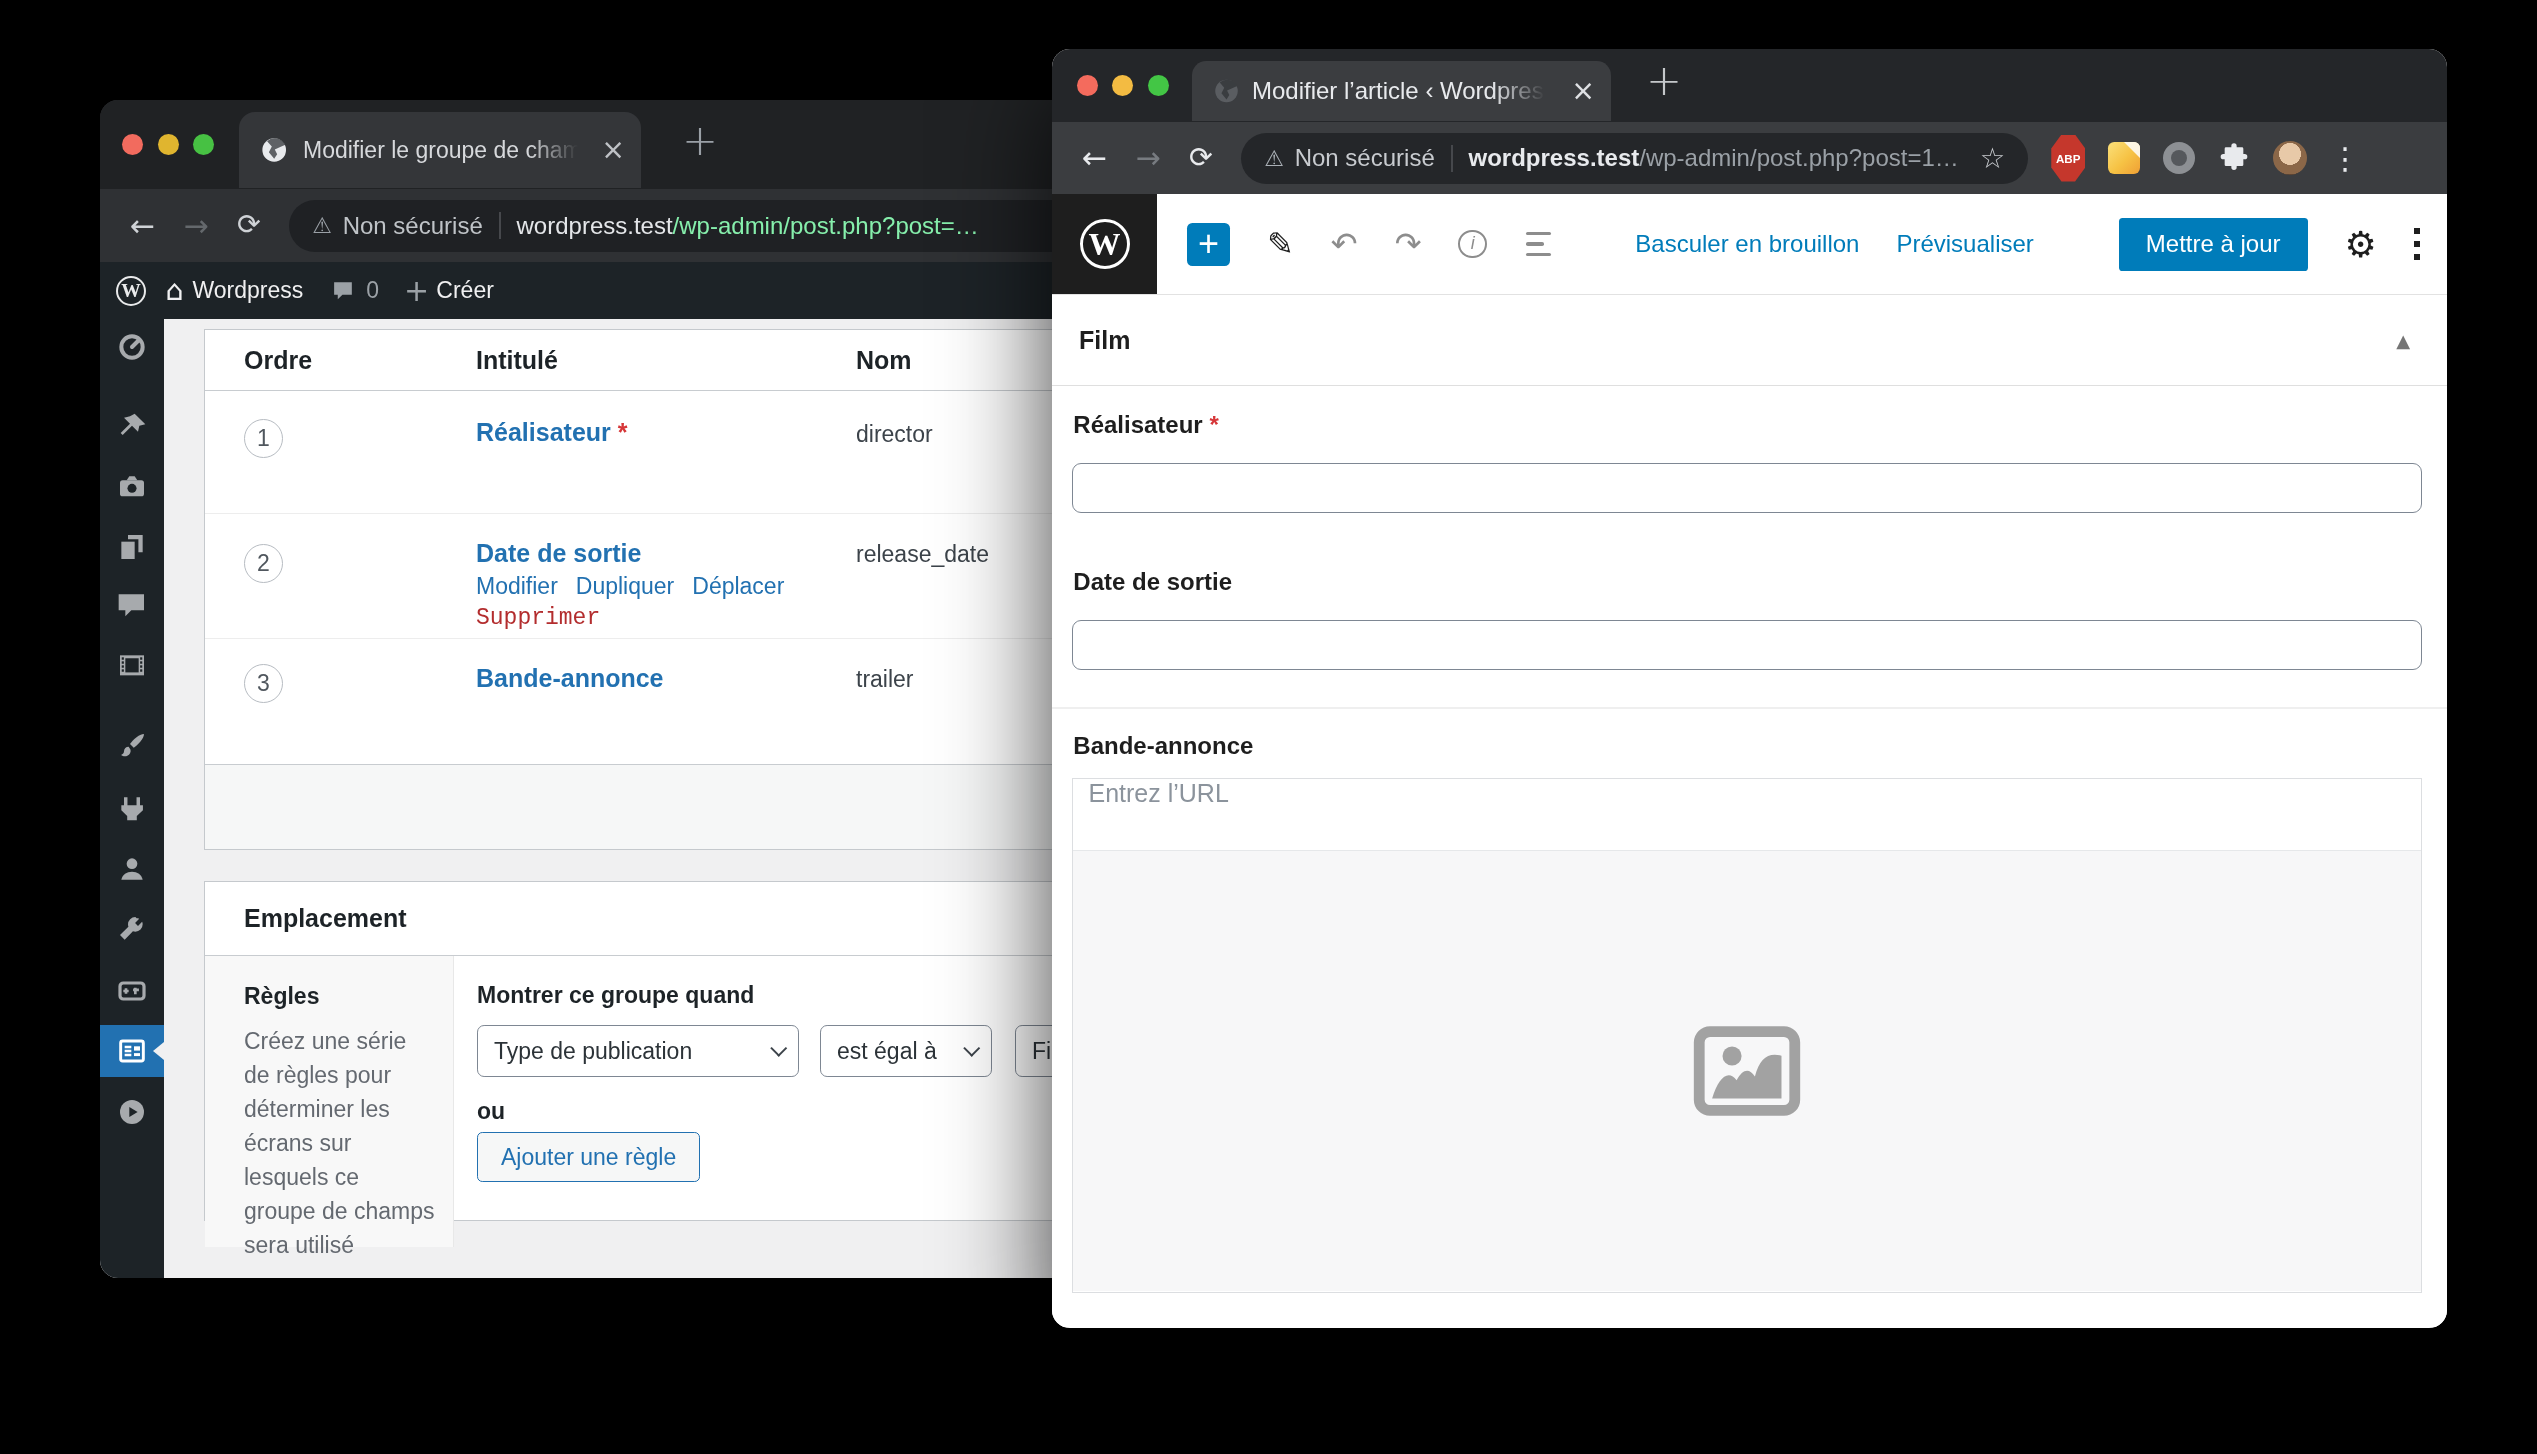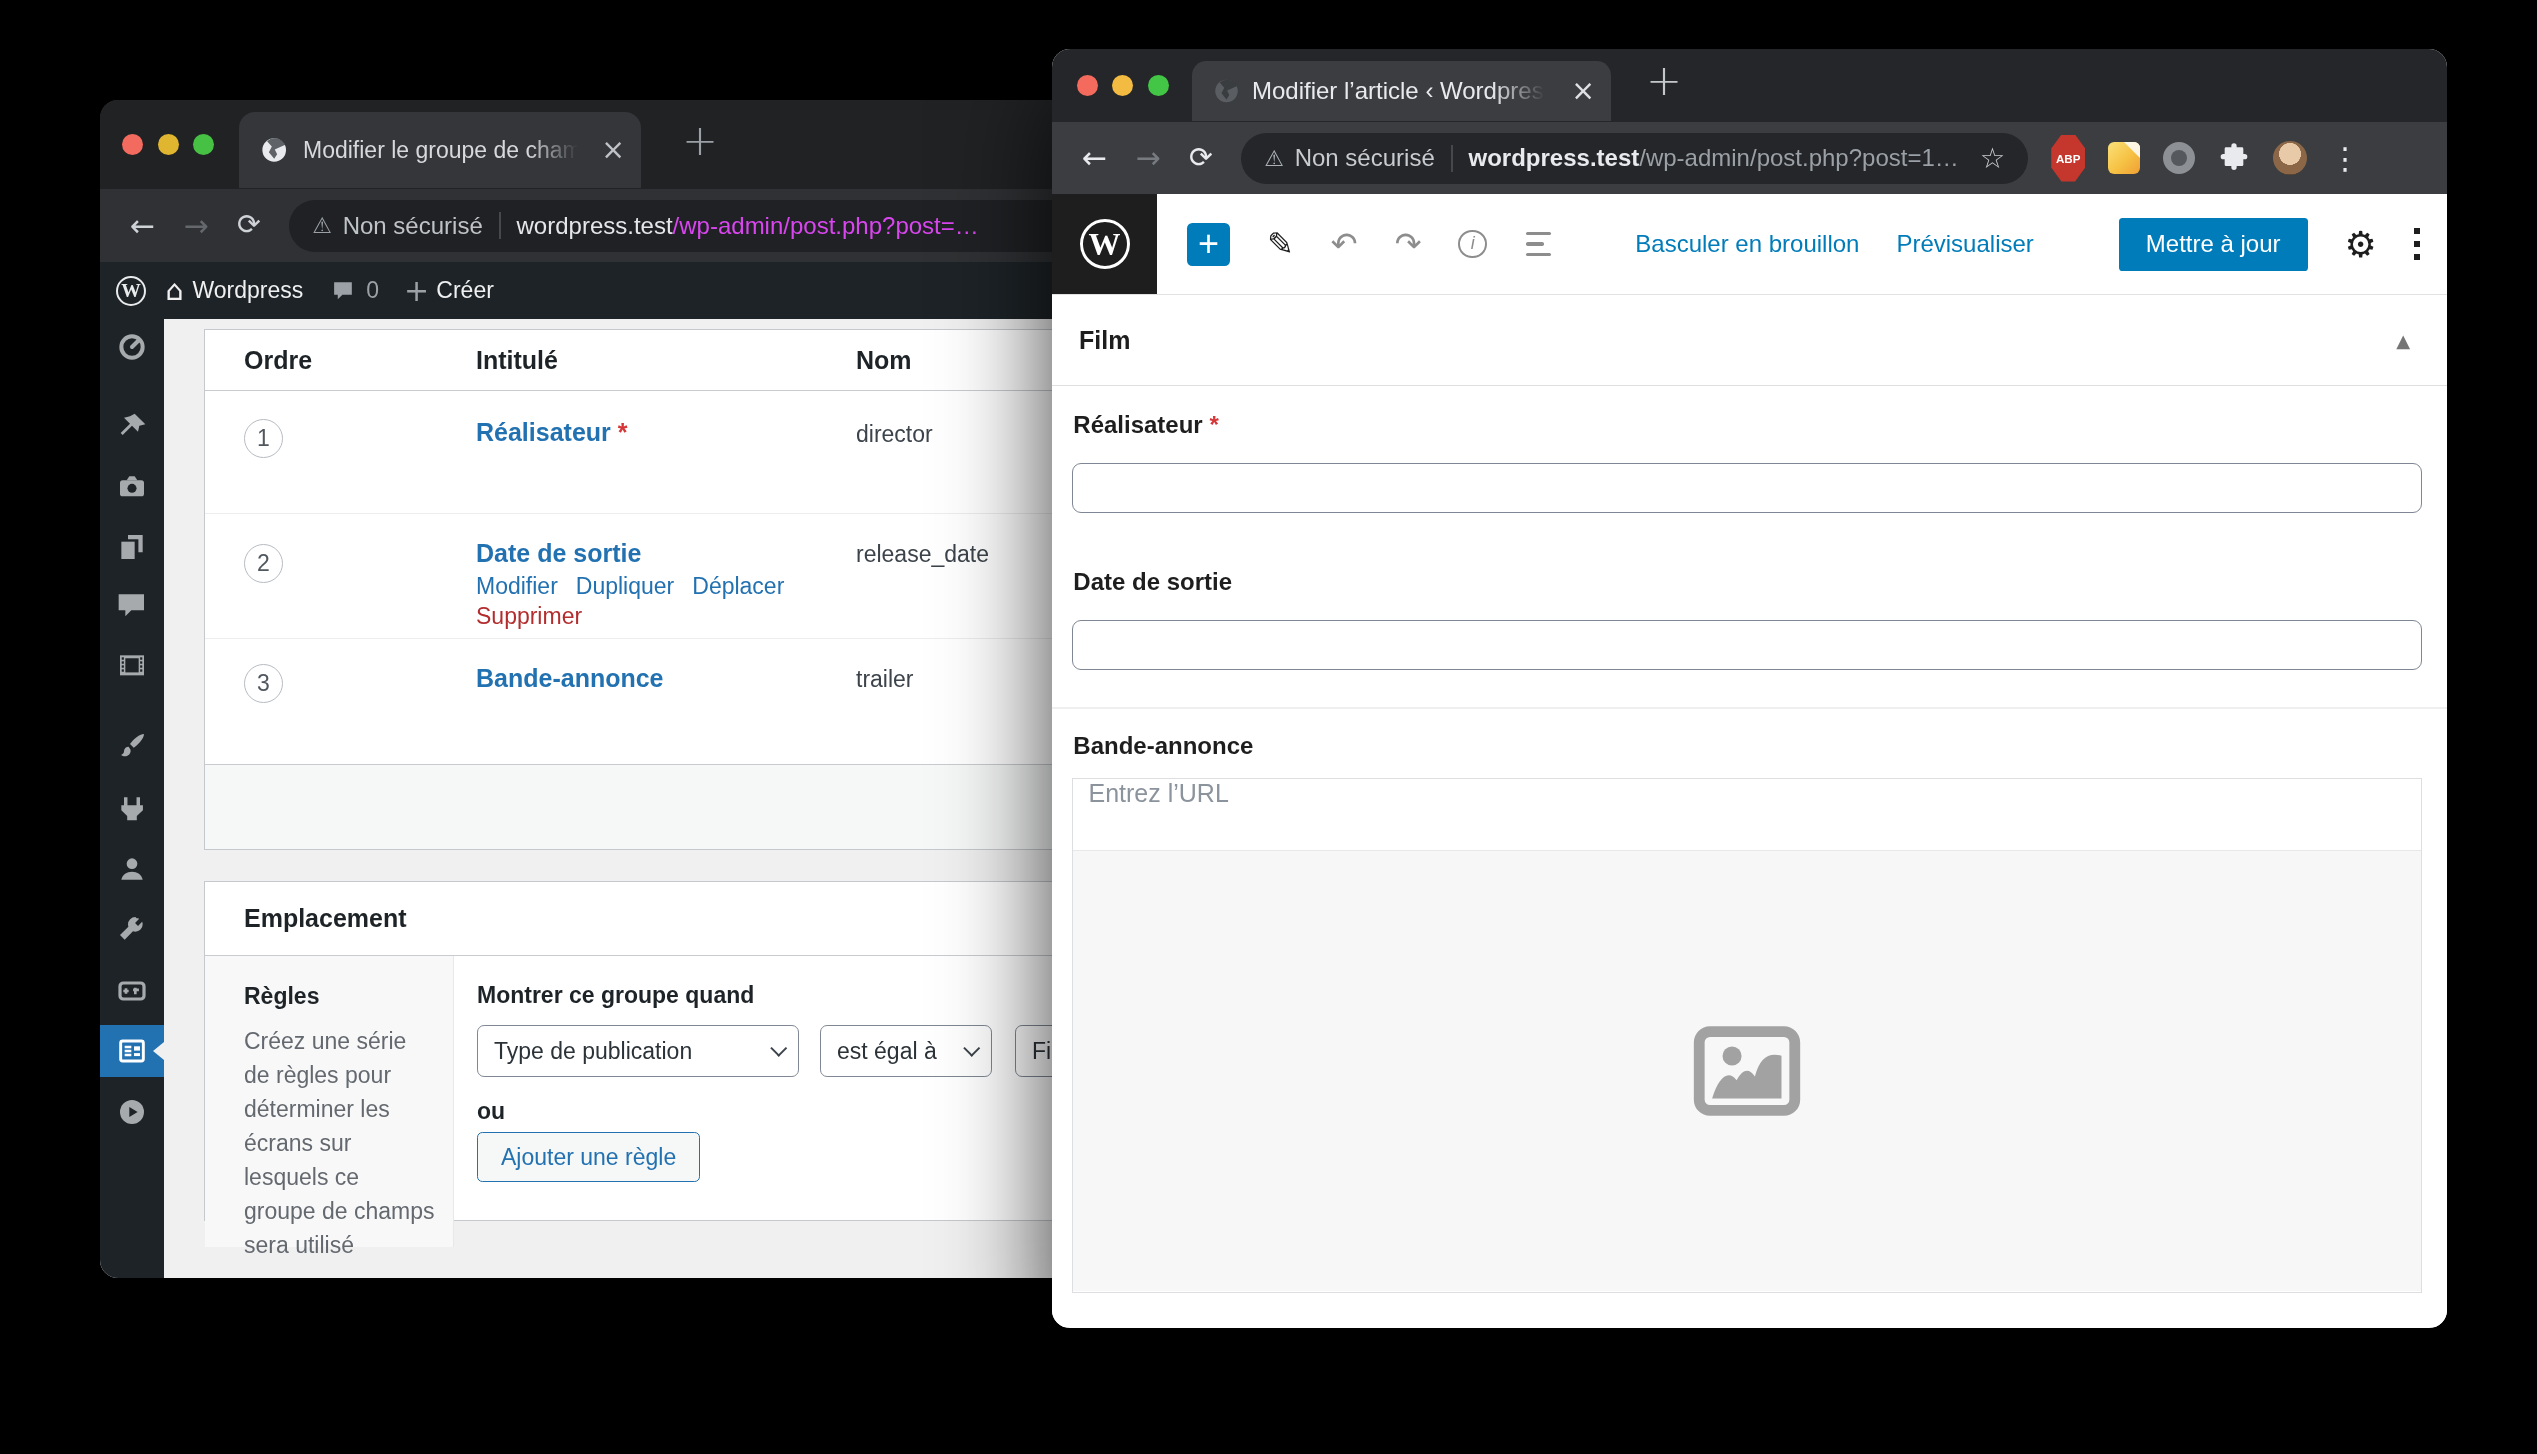--- a/index.html
+++ b/index.html
@@ -53,21 +53,21 @@
   .ft-header { position:relative; height:61px; border-bottom:1.8px solid #c8ccd0; }
   .ft-header span { position:absolute; top:50%; transform:translateY(-50%); font-size:25px; font-weight:bold; color:#1d2327; }
   .ft-row { position:relative; border-bottom:1.8px solid #ededed; }
   .ord-circle { position:absolute; left:39px; width:39px; height:39px; border:1.8px solid #b7bcc2; border-radius:50%;
     background:#fff; color:#50575e; font-size:23px; display:flex; align-items:center; justify-content:center; }
   .row-label { position:absolute; left:271px; font-size:25px; font-weight:bold; color:#2271b1; }
   .req { color:#d63638; }
   .row-name { position:absolute; left:651px; font-size:23px; color:#3c434a; }
   .row-actions { position:absolute; left:271px; font-size:23px; }
   .row-actions a { color:#2271b1; text-decoration:none; margin-right:18px; }
-  .act-del { color:#b32d2e !important; }
+  .act-del { color:#b32d2e !important;font-family:Liberation Mono, monospace; }
   .ft-footer { position:absolute; left:0; bottom:0; width:100%; height:85px; background:#f6f7f7; border-top:1.8px solid #c8ccd0; }
 
   #loc-card { top:562px; height:340px; }
   .loc-header { height:74px; border-bottom:1.8px solid #c8ccd0; display:flex; align-items:center; padding-left:39px;
     font-size:25px; font-weight:bold; color:#1d2327; }
   .loc-left { position:absolute; left:0; top:74px; width:249px; height:291px; background:#f8f8f8; border-right:1.8px solid #e8e8e8; }
   .rules-title { position:absolute; left:39px; top:27px; font-size:23px; font-weight:bold; color:#1d2327; }
   .rules-desc { position:absolute; left:39px; top:68px; width:191px; font-size:23px; line-height:34px; color:#646970; }
   .show-label { position:absolute; left:272px; top:100px; font-size:23px; font-weight:bold; color:#1d2327; }
   .selectbox { position:absolute; top:143px; height:52px; background:#fff; border:1.8px solid #7e8793; border-radius:7.1px;
@@ -149,21 +149,21 @@
   </div>
   <div class="bw-toolbar">
     <span class="nav-ic icon" style="color:#cfd2d6">←</span>
     <span class="nav-ic icon" style="color:#64686c">→</span>
     <span class="nav-ic icon" style="color:#cfd2d6;font-size:28.4px">⟳</span>
     <div class="urlpill" style="width:810px">
       <span class="icon" style="color:#9aa0a6;font-size:22px">⚠</span>
       <span class="sec" style="color:#bfc3c7">Non sécurisé</span>
       <span class="divider"></span>
       <span class="url-host" style="color:#e4e6e9">wordpress.test</span>
-      <span class="url-path" style="color:#d946ef">/wp-admin/post.php?post=…</span>
+      <span class="url-path" style="color:#86efac">/wp-admin/post.php?post=…</span>
     </div>
   </div>
   <div class="bw-adminbar">
     <span class="ab-wplogo">W</span>
     <span class="ab-item icon" style="font-size:28.4px;margin-left:19.5px">⌂</span>
     <span class="ab-item" style="margin-left:9px">Wordpress</span>
     <svg width="27" height="25" viewBox="0 0 24 24" style="margin-left:27px">
       <path d="M3 4h17v12h-9l-4.5 4.5V16H3z" fill="#9ba1a6"></path>
       </svg>
     <span class="ab-item ab-dim" style="margin-left:9px">0</span>

